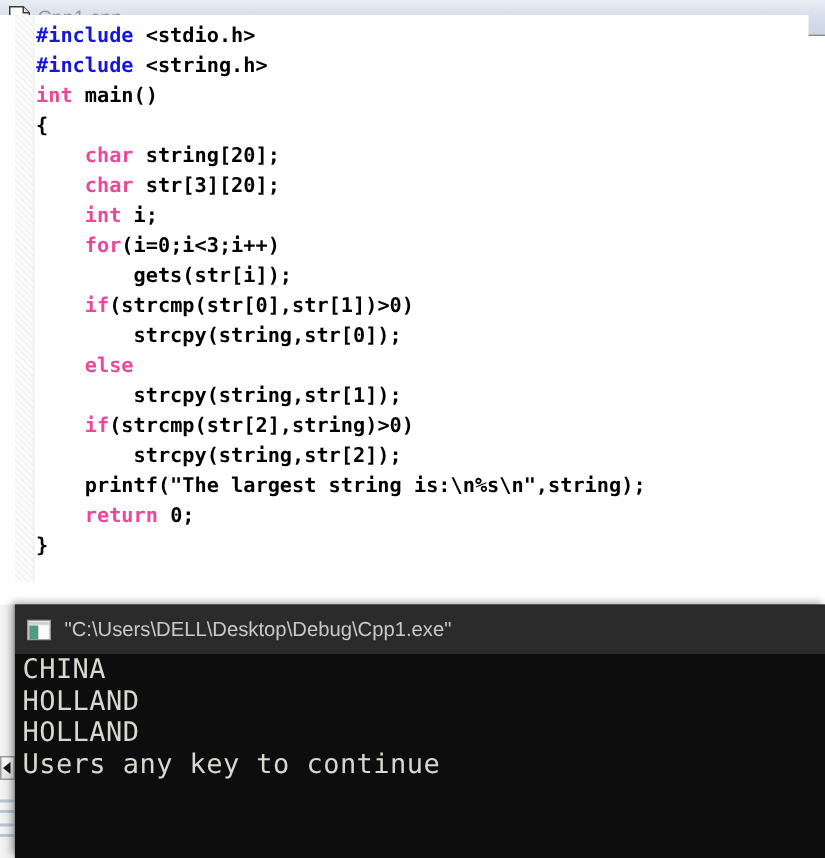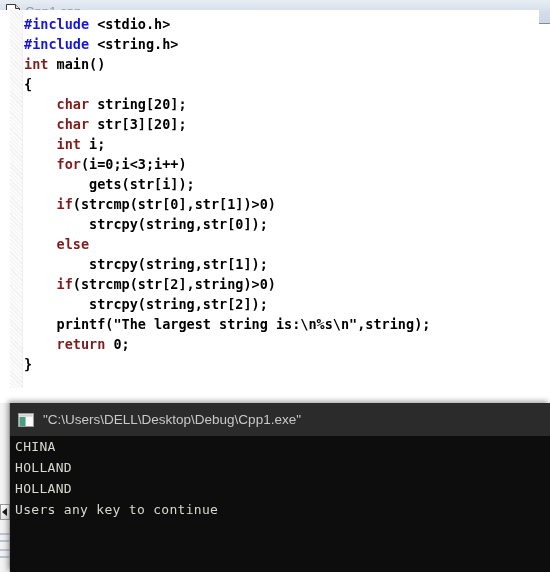--- a/index.html
+++ b/index.html
@@ -50,21 +50,21 @@
   #code{
     position:absolute;left:24px;top:4px;
     font-family:"DejaVu Sans Mono","Liberation Mono",monospace;
     font-size:13.5px;
     line-height:20px;
     font-weight:bold;
     white-space:pre;
     color:#000000;
   }
   #code .ln{display:block;height:20px;}
-  #code .kw{color:#7f1d1d;margin-top:12px;}
+  #code .kw{color:#ec4899;margin-top:12px;}
   #code .pp{color:#1515dd;}
   #code .pl{color:#000000;}
 
   
   #hscroll{
     position:absolute;left:0;top:403px;width:10px;height:169px;
     background:linear-gradient(to right,#f4f4f4,#e9e9e9);
     border-right:1px solid #c9c9c9;box-sizing:border-box;
   }
   #hscroll-arrow{
@@ -97,21 +97,21 @@
     font-family:"Liberation Sans",sans-serif;
     white-space:nowrap;
   }
   #console-body{
     position:absolute;left:0;top:33px;width:540px;height:136px;
     background:#0d0d0d;
   }
   #console-out{
     position:absolute;left:5px;top:0px;
     font-family:"DejaVu Sans Mono","Liberation Mono",monospace;
-    font-size:13px;line-height:21px;
+    font-size:18px;line-height:21px;
     color:#d8d8d0;white-space:pre;
   }
   #console-out .cl{display:block;height:21px;letter-spacing:.3px;}
 </style>
 </head>
 <body>
 
 <div id="tabbar">
   <div id="tab-cpp1">
     <span class="doc-icon">

